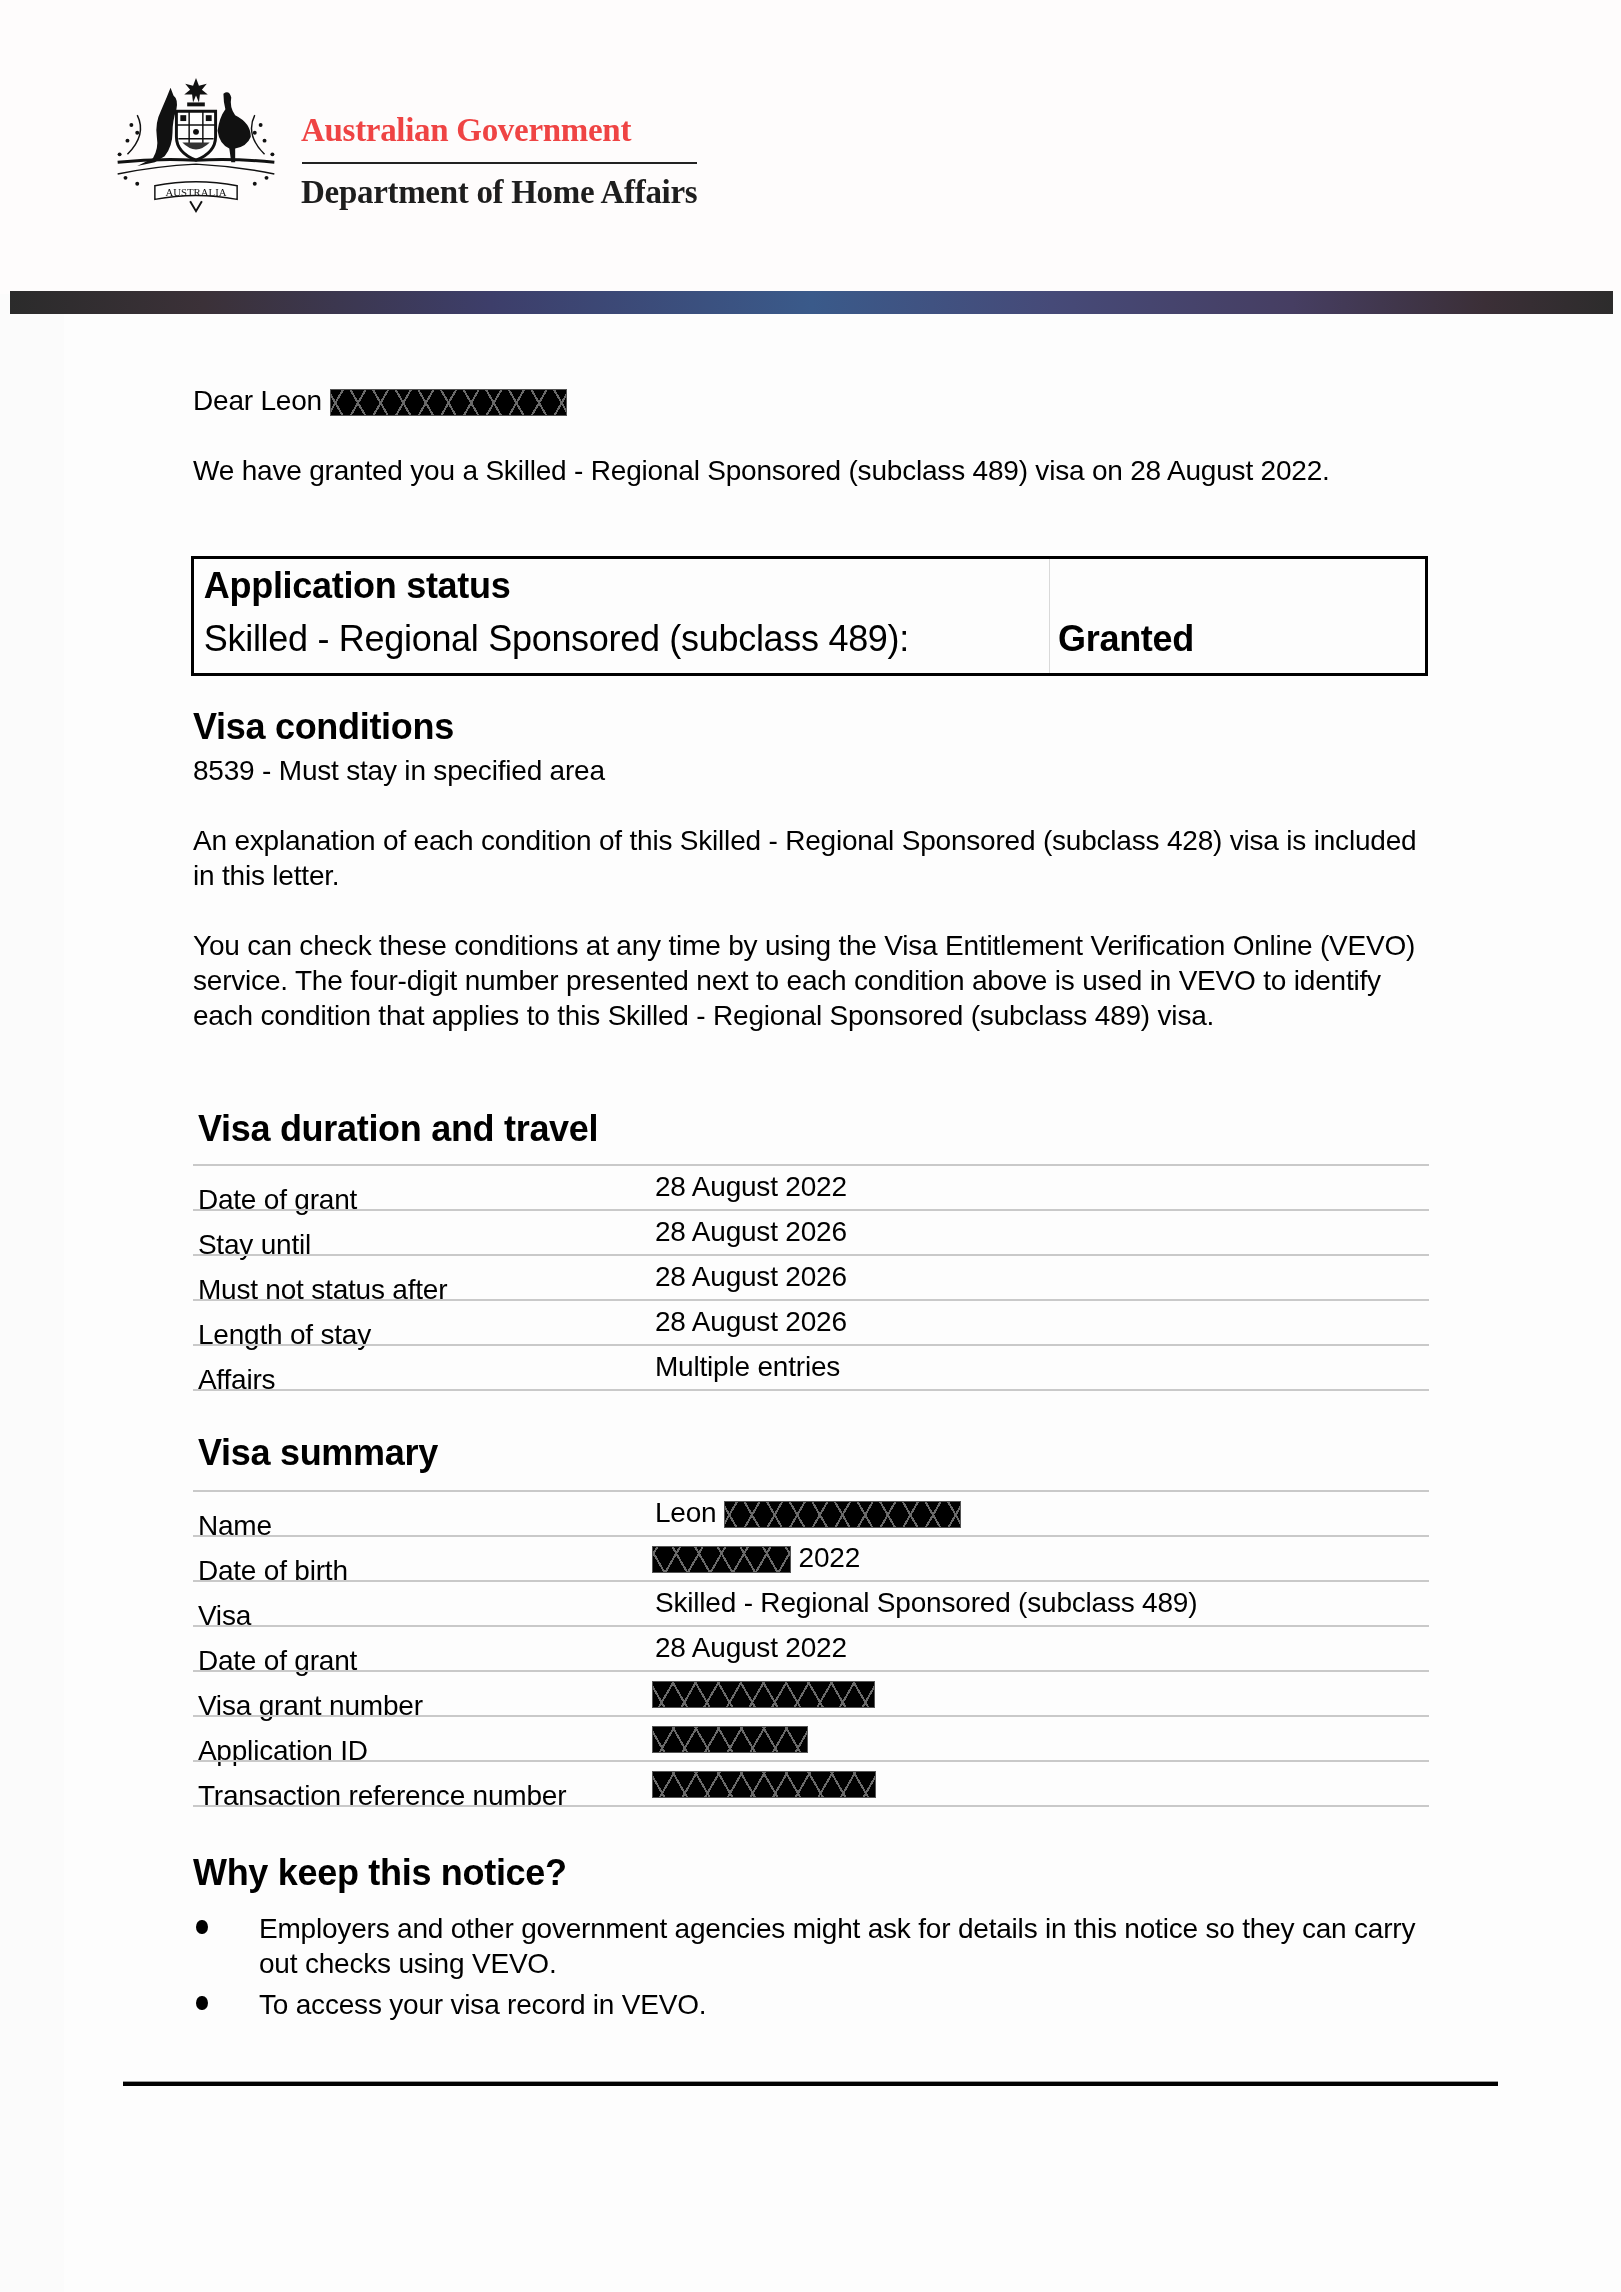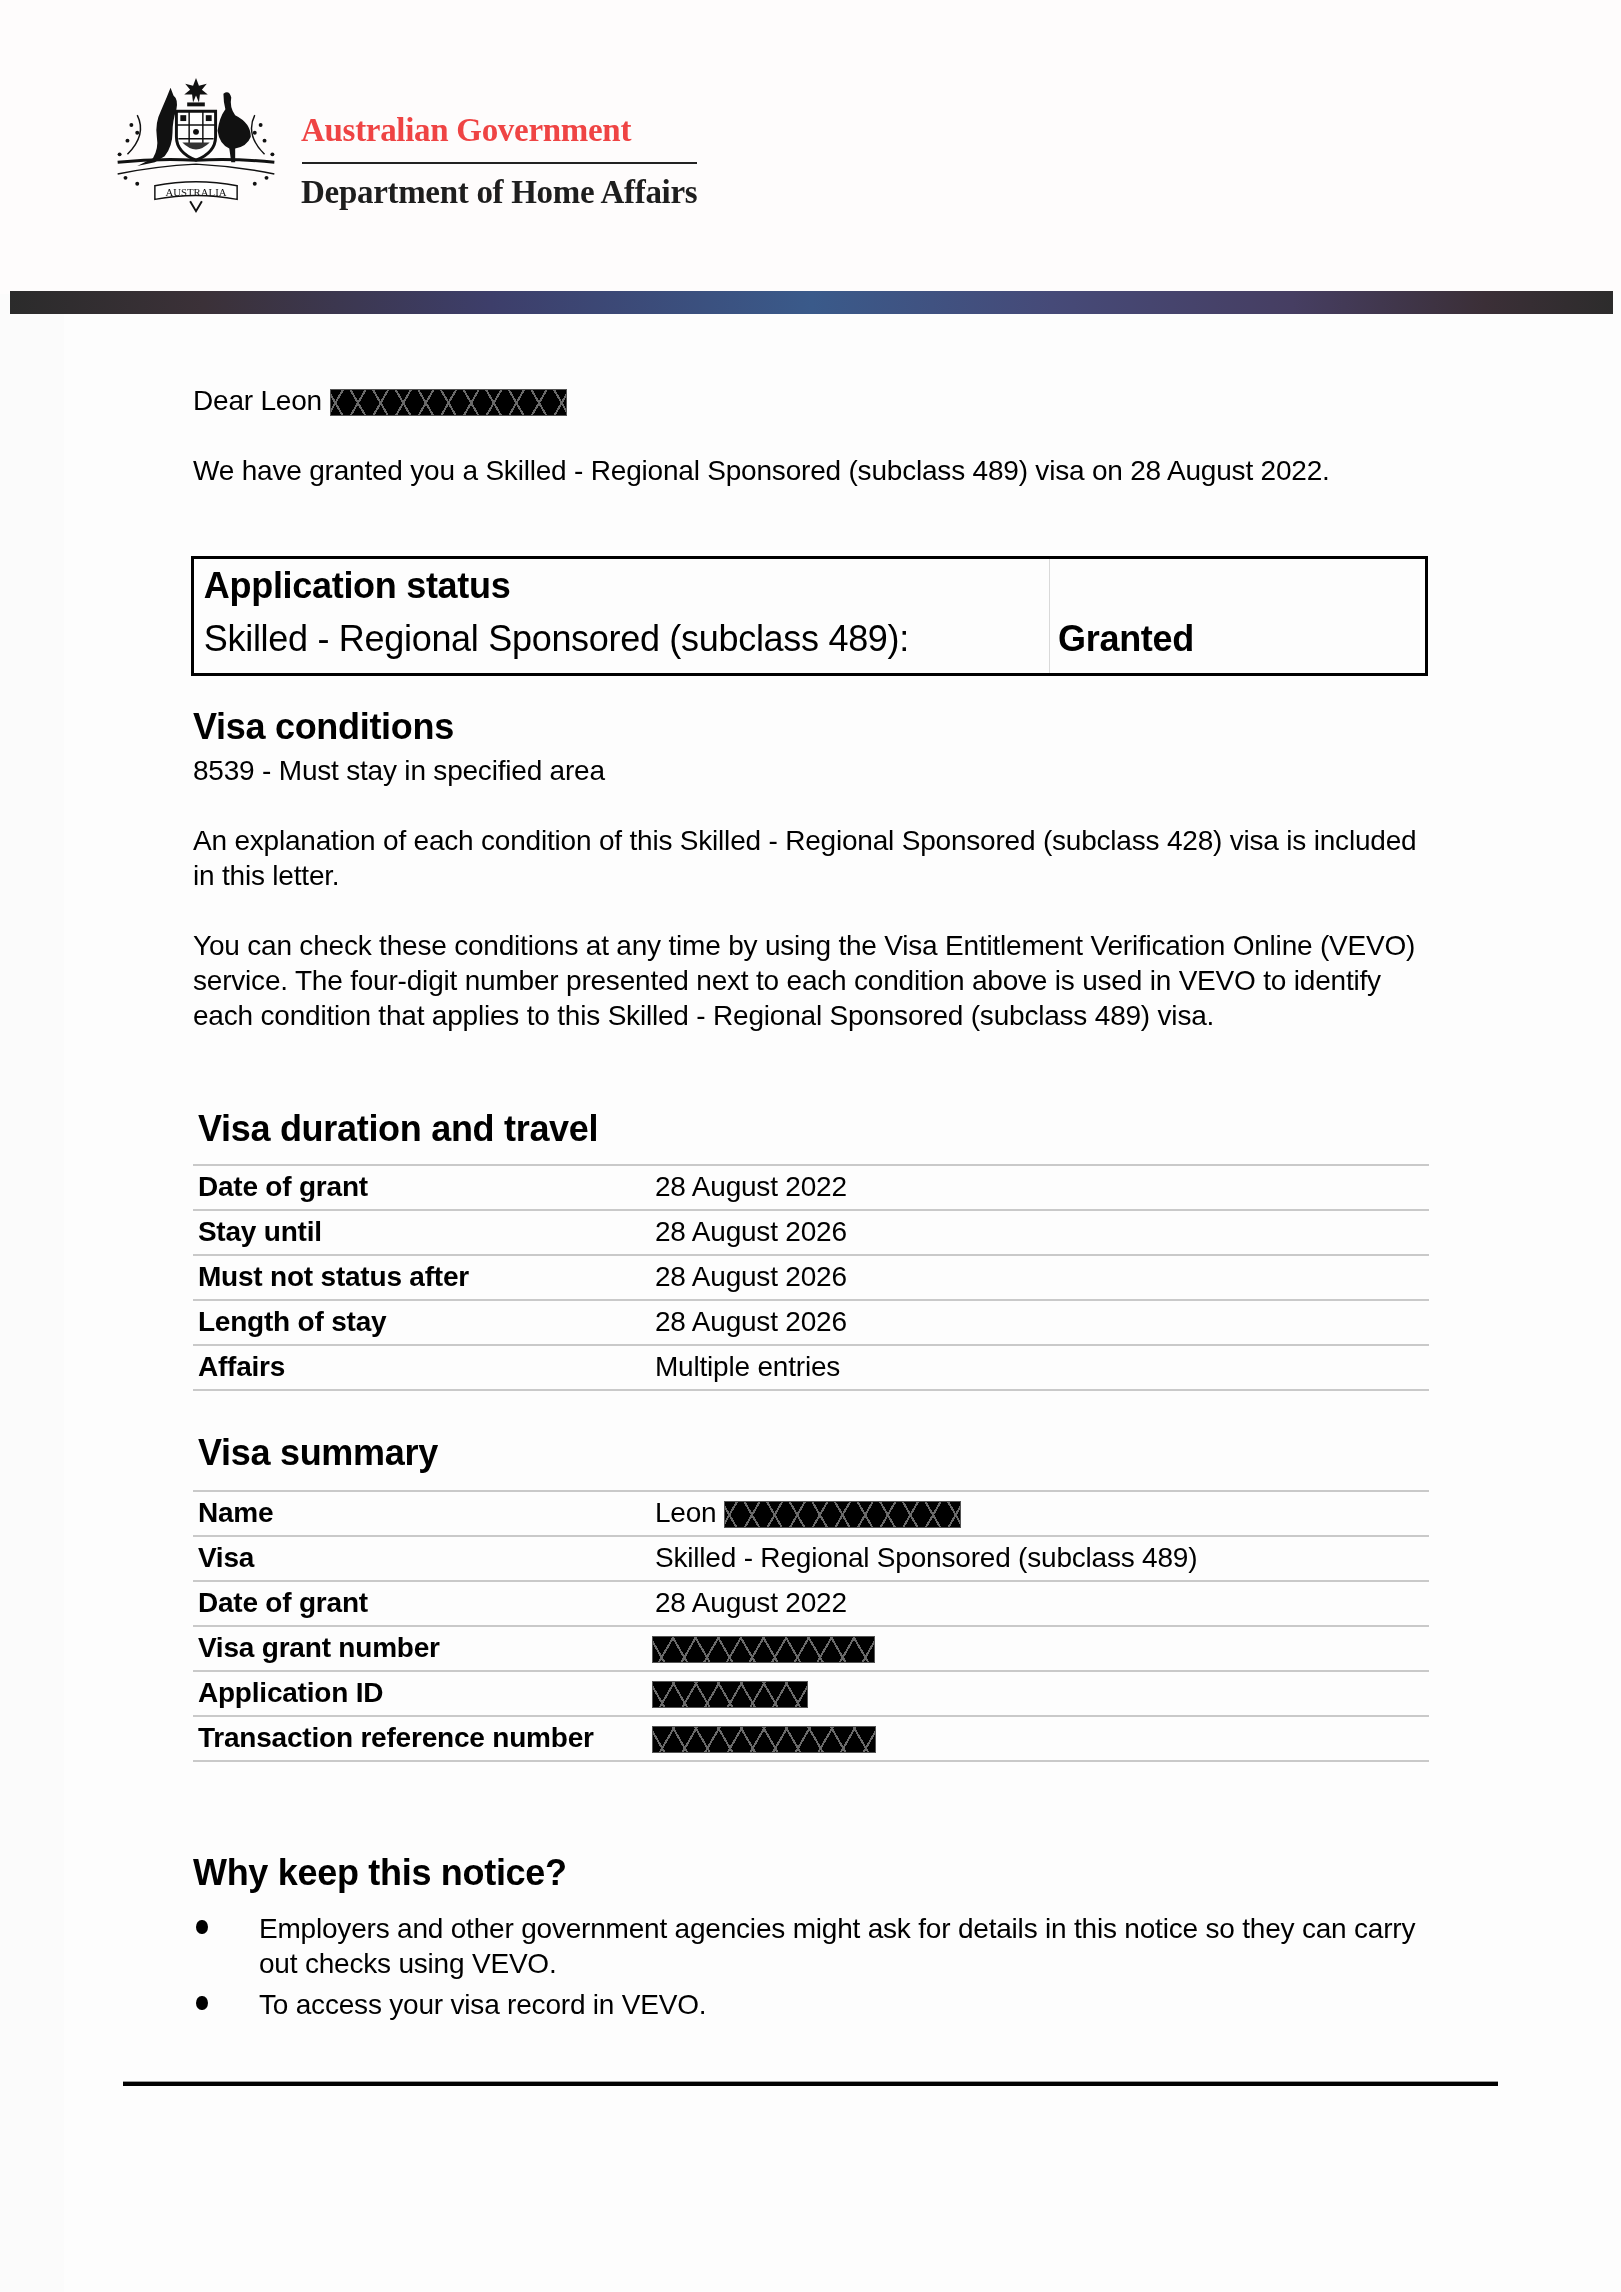--- a/index.html
+++ b/index.html
@@ -54,21 +54,21 @@
   .status-value { position:absolute; left:864px; top:59px; font-size:36px; font-weight:bold; letter-spacing:-0.3px; }
   .section-h { position:absolute; font-size:36px; font-weight:bold; letter-spacing:-0.3px; }
   .cond-h { left:193px; top:706px; }
   .cond-item { top:753px; }
   .cond-expl { top:823px; width:1237px; }
   .vevo-para { top:928px; width:1255px; }
   .dur-h { left:198px; top:1108px; }
   .tbl { position:absolute; left:193px; width:1236px; }
   .tbl-row { position:relative; height:43px; border-top:2.9px solid #c9c9c9; }
   .tbl-row:last-child { border-bottom:2.9px solid #c9c9c9; }
-  .tbl-label { position:absolute; left:4.9px; top:5px; font-size:28px; font-weight:bold; letter-spacing:-0.2px; white-space:nowrap; }
+  .tbl-label { position:absolute; left:4.9px; top:18px; font-size:28px; font-weight:normal; letter-spacing:-0.2px; white-space:nowrap; }
   .tbl-value { position:absolute; left:462px; top:4.9px; font-size:28px; letter-spacing:-0.2px; white-space:nowrap; }
   .dur-tbl { top:1164px; }
   .sum-h { left:198px; top:1432px; }
   .sum-tbl { top:1490px; }
   .why-h { left:193px; top:1852px; }
   .bullets { position:absolute; left:193px; top:1911px; width:1235px; margin:0; padding:0; list-style:none; }
   .bullets li { position:relative; padding-left:66px; font-size:28px; line-height:35px; letter-spacing:-0.2px; margin-bottom:5.9px; }
   .bullet-dot { position:absolute; left:2.9px; top:8.8px; width:11.8px; height:14.7px; border-radius:50%; background:#000; }
   .footer-rule { position:absolute; left:123px; top:2081px; width:1375px; height:3.9px; background:#000; border-top:1px solid #9a9a9a; }
 </style>
@@ -173,20 +173,27 @@
 <div class="section-h sum-h">Visa summary</div>
 <div class="tbl sum-tbl">
   <div class="tbl-row">
     <span class="tbl-label">Name</span>
     <span class="tbl-value">
       <span>Leon</span>
       <span class="redact" style="width:235px;"></span>
     </span>
   </div>
   <div class="tbl-row">
+    <span class="tbl-label">Date of birth</span>
+    <span class="tbl-value" style="left:459px;">
+      <span class="redact" style="width:137px;"></span>
+      <span>2022</span>
+    </span>
+  </div>
+  <div class="tbl-row">
     <span class="tbl-label">Visa</span>
     <span class="tbl-value">Skilled - Regional Sponsored (subclass 489)</span>
   </div>
   <div class="tbl-row">
     <span class="tbl-label">Date of grant</span>
     <span class="tbl-value">28 August 2022</span>
   </div>
   <div class="tbl-row">
     <span class="tbl-label">Visa grant number</span>
     <span class="tbl-value" style="left:459px;">

